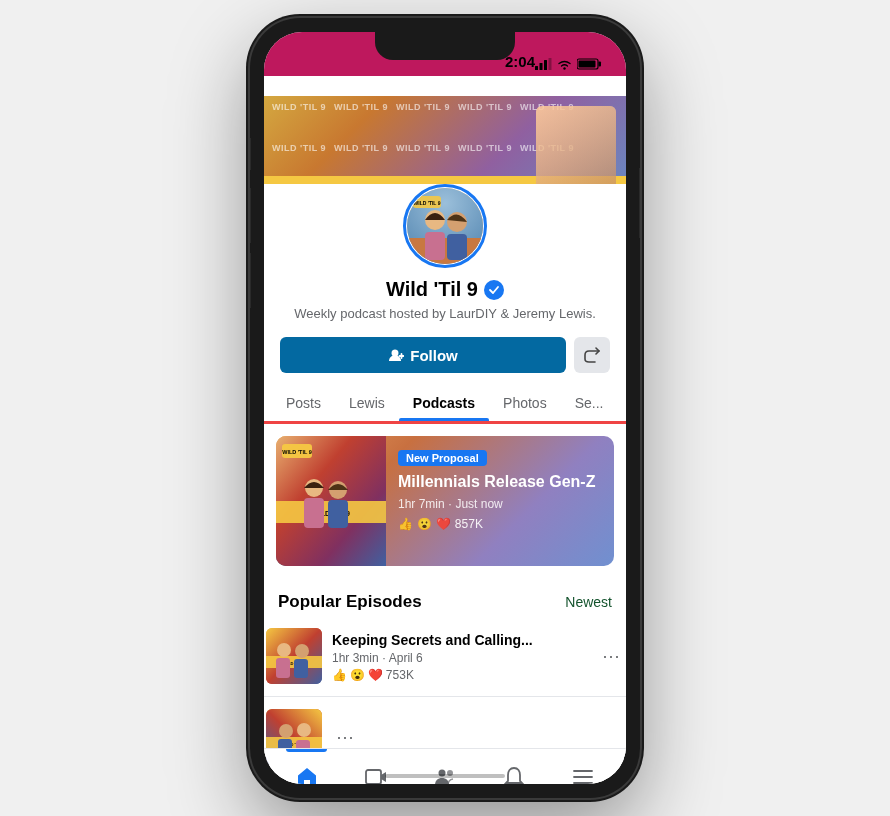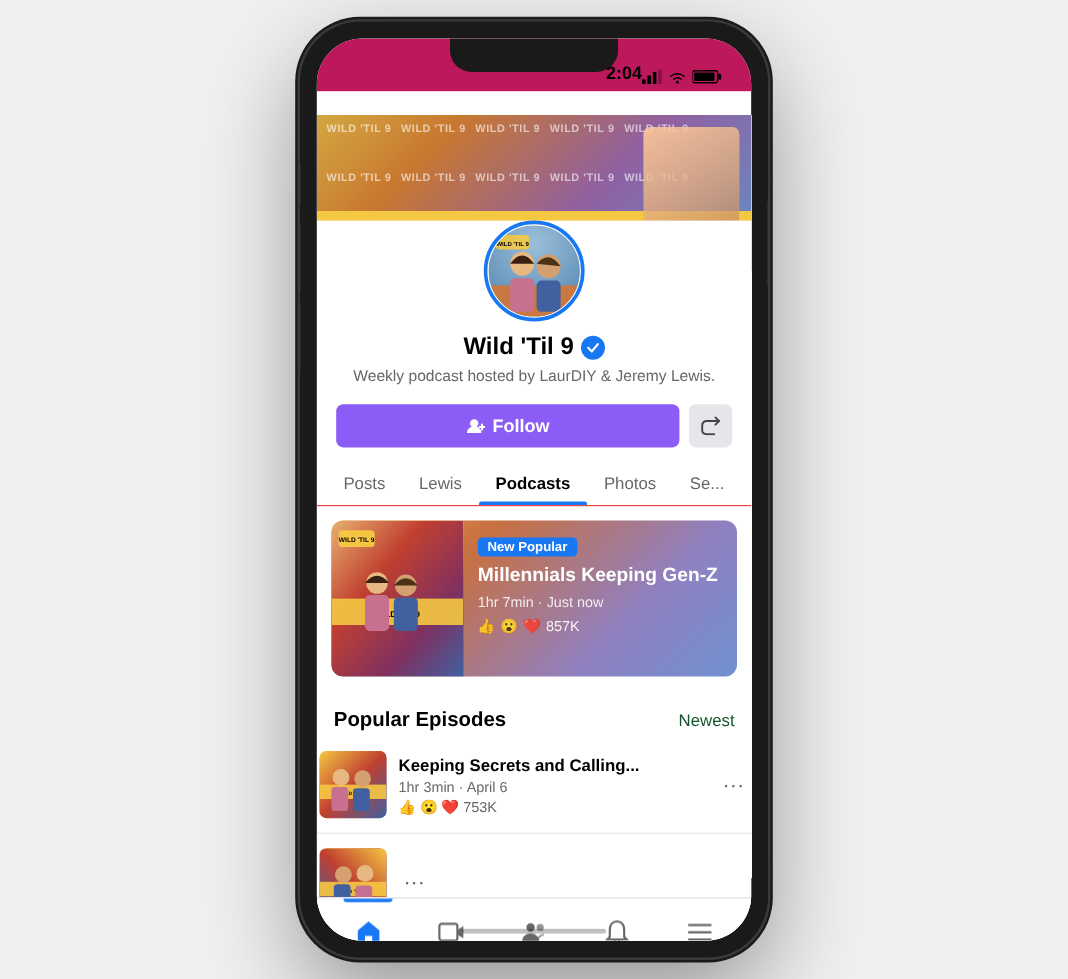--- a/index.html
+++ b/index.html
@@ -204,21 +204,21 @@
     
     .action-row {
       display: flex;
       gap: 8px;
       align-items: center;
     }
 
     .follow-button {
       flex: 1;
       height: 36px;
-      background: #8b5cf6;
+      background: #0369a1;
       border: none;
       border-radius: 6px;
       color: #fff;
       font-size: 15px;
       font-weight: 600;
       display: flex;
       align-items: center;
       justify-content: center;
       gap: 6px;
       cursor: pointer;
@@ -234,21 +234,21 @@
       align-items: center;
       justify-content: center;
       cursor: pointer;
       font-size: 16px;
       color: #444;
     }
 
     
     .tab-bar {
       display: flex;
-      border-bottom: 1px solid #ef4444;
+      border-bottom: 3px solid #ef4444;
       padding: 0 8px;
       overflow-x: auto;
       gap: 0;
     }
 
     .tab-bar::-webkit-scrollbar { display: none; }
 
     .tab-item {
       padding: 10px 14px;
       font-size: 14px;
@@ -691,22 +691,22 @@
             <path d="M28 52 Q38 40 48 52" fill="#3a2010"></path>
             <circle cx="62" cy="54" r="9" fill="#d4a070"></circle>
             <rect x="52" y="64" width="20" height="28" rx="4" fill="#4060a0"></rect>
             <path d="M52 54 Q62 42 72 54" fill="#2a1800" opacity="0.8"></path>
 
             <rect x="6" y="8" width="30" height="14" rx="3" fill="rgba(245,200,66,0.95)"></rect>
             <text x="21" y="18" text-anchor="middle" font-size="5.5" font-weight="900" fill="#000">WILD 'TIL 9</text>
           </svg>
         </div>
         <div class="release-info">
-          <span class="new-release-badge">New Popular</span>
-          <div class="release-title">Millennials Keeping Gen-Z</div>
+          <span class="new-release-badge">New Proposal</span>
+          <div class="release-title">Millennials Release Gen-Z</div>
           <div class="release-meta">
             <span>1hr 7min</span>
             <span> · </span>
             <span>Just now</span>
           </div>
           <div class="release-reactions">
             <span>👍</span>
             <span>😮</span>
             <span>❤️</span>
             <span>857K</span>

